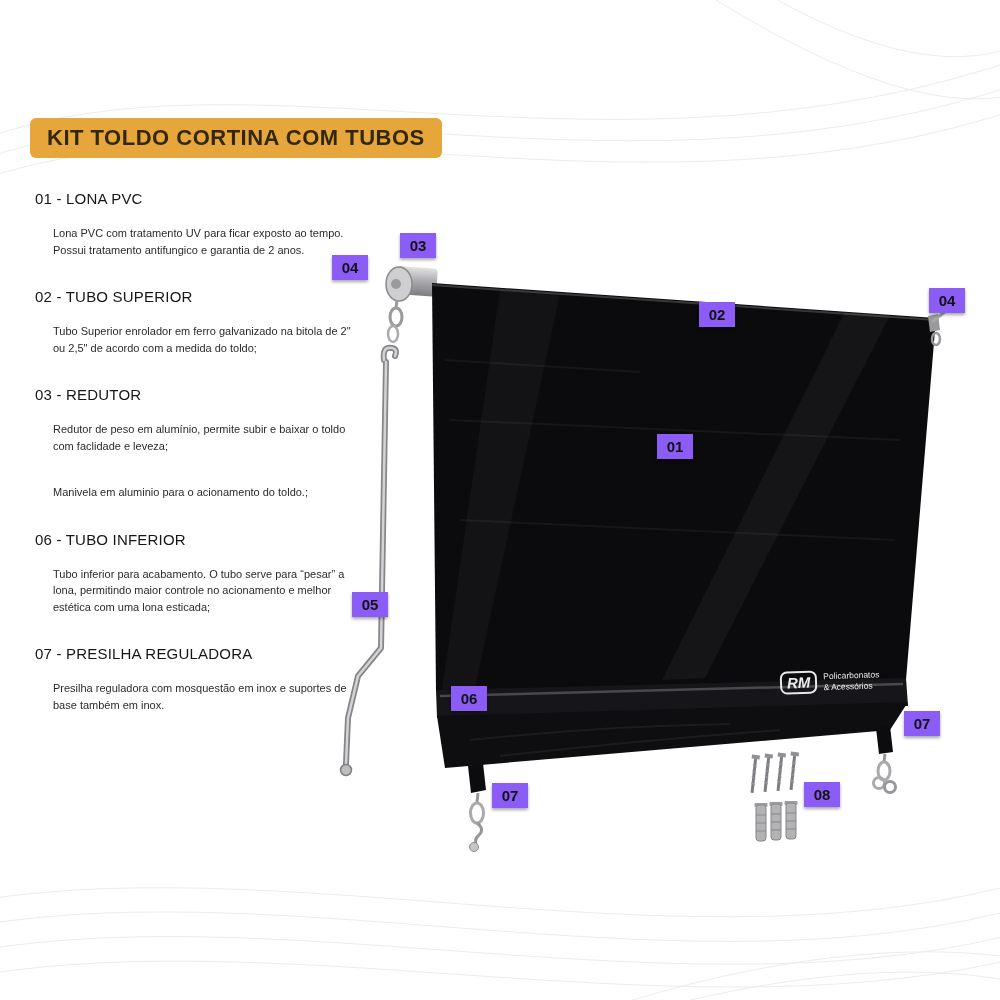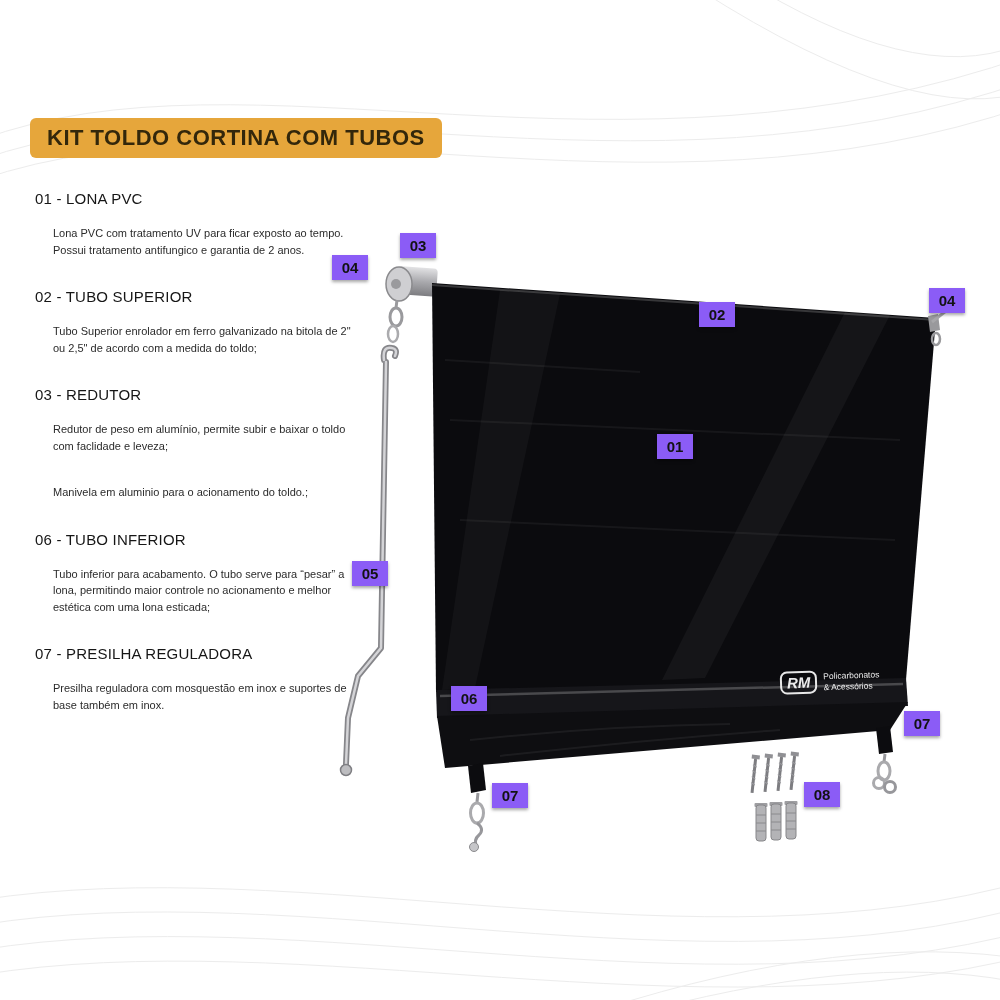--- a/index.html
+++ b/index.html
@@ -203,17 +203,17 @@
     <span>Policarbonatos</span><br>
     <span>&amp; Acessórios</span>
   </span>
 </div>
 
 <div class="badge" style="left:400px;top:233px">03</div>
 <div class="badge" style="left:332px;top:255px">04</div>
 <div class="badge" style="left:699px;top:302px">02</div>
 <div class="badge" style="left:929px;top:288px">04</div>
 <div class="badge" style="left:657px;top:434px">01</div>
-<div class="badge" style="left:352px;top:561px">05</div>
+<div class="badge" style="left:352px;top:592px">05</div>
 <div class="badge" style="left:451px;top:686px">06</div>
 <div class="badge" style="left:492px;top:783px">07</div>
 <div class="badge" style="left:904px;top:711px">07</div>
 <div class="badge" style="left:804px;top:782px">08</div>
 
 </body></html>

